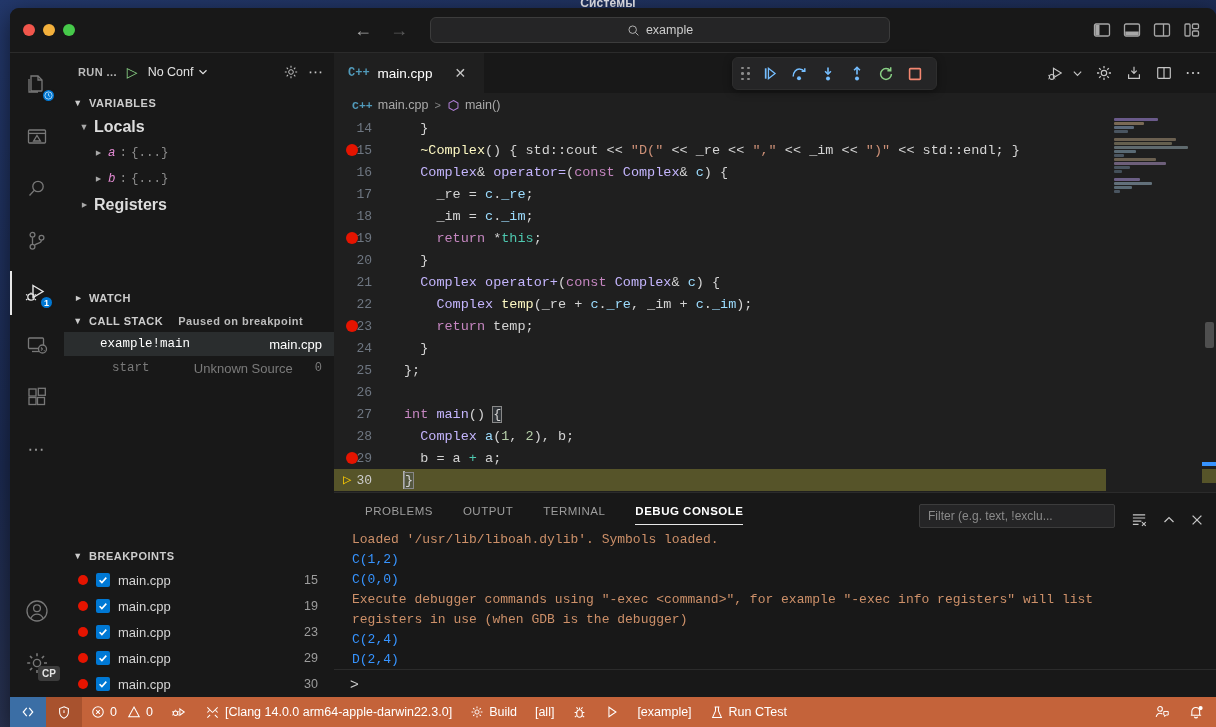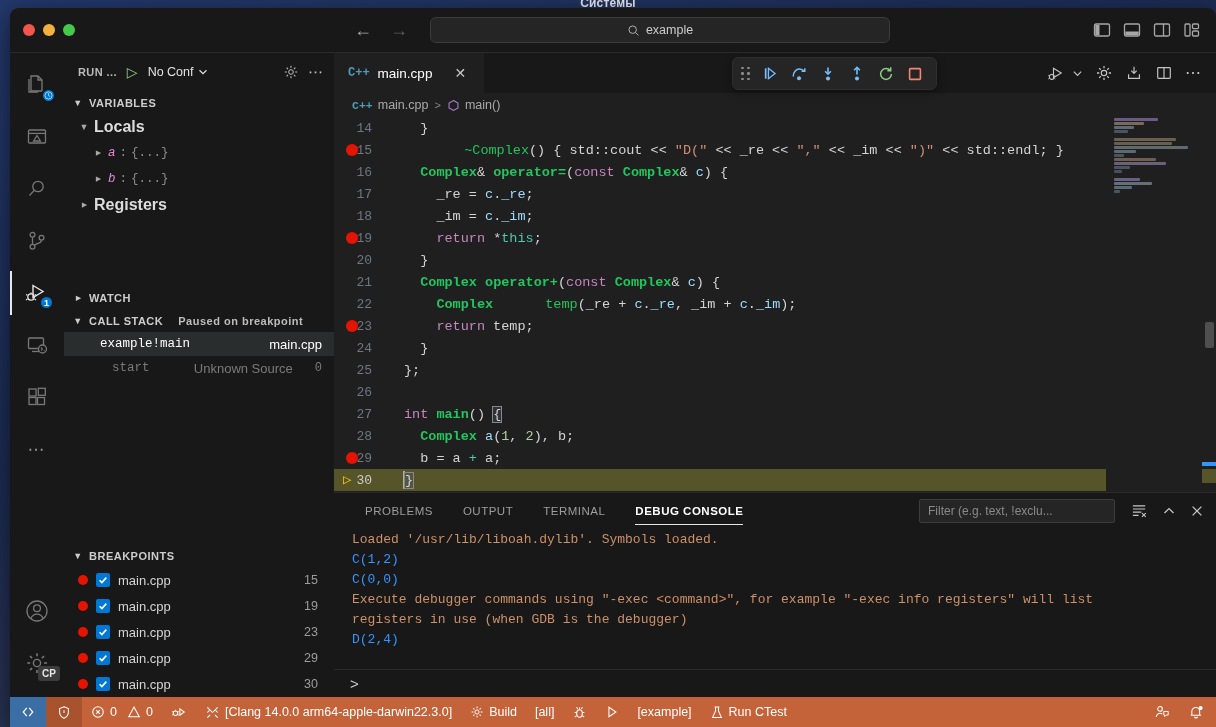--- a/index.html
+++ b/index.html
@@ -157,40 +157,40 @@
   .cl { height: 22px; display: flex; align-items: center; white-space: pre; position: relative; }
   .cl.highlight { background: #565429; }
   .gutter-bp { position: absolute; left: 12px; width: 12px; height: 12px; border-radius: 50%; background: #e51400; }
   .gutter-arrow { position: absolute; left: 9px; top: 3px; color: #ffcc00; font-size: 14px; line-height: 16px; }
   .lnum { width: 56px; text-align: right; padding-right: 18px; color: #6e7681; font-size: 13px; flex: 0 0 56px; }
   .lnum.cur { color: #cccccc; }
   .ctext { padding-left: 14px; }
   
   .t-kw { color: #c586c0; }
   .t-type { color: #4ec9b0; }
-  .t-cls { color: #22c55e; margin-left: 44px; }
-  .t-fn { color: #22c55e; font-weight: bold; }
+  .t-cls { color: #fef9c3; }
+  .t-fn { color: #c4b5fd; }
   .t-var { color: #9cdcfe; }
   .t-str { color: #ce9178; }
   .t-num { color: #b5cea8; }
   .t-op { color: #d4d4d4; }
   .t-plain { color: #d4d4d4; }
   .t-ctrl { color: #c586c0; }
   .t-param { color: #9cdcfe; }
   .brace-hl { background: #515c6a55; outline: 1px solid #888; }
   .cursor { display: inline-block; width: 2px; height: 18px; background: #aeafad; vertical-align: middle; margin-left: -1px;}
   
   .minimap { position: absolute; right: 14px; top: 0; width: 96px; height: 100%; background: #1f1f1f; overflow: hidden; }
   .mm-line { height: 3px; margin: 1px 0 1px 8px; border-radius: 1px; }
   .scroll-col { position: absolute; right: 0; top: 0; width: 14px; height: 100%; background: #1f1f1f; }
   .scroll-thumb { position: absolute; right: 2px; top: 205px; width: 9px; height: 26px; background: #4f4f4f; border-radius: 2px; }
   .ov-mark { position: absolute; right: 0; width: 14px; height: 4px; }
   
   .panel { height: 205px; flex: 0 0 205px; background: #181818; display: flex; flex-direction: column; border-top: 1px solid #2b2b2b; }
-  .panel-head { height: 35px; flex: 0 0 35px; display: flex; align-items: center; padding: 0 12px 0 16px; gap: 0; }
+  .panel-head { height: 35px; flex: 0 0 35px; display: flex; align-items: flex-end; padding: 0 12px 0 16px; gap: 0; }
   .ptab {
     font-size: 11.5px; letter-spacing: .5px; color: #9d9d9d; padding: 0 15px; height: 35px;
     display: flex; align-items: center; cursor: pointer; position: relative;
   }
   .ptab.active { color: #ffffff; font-weight: bold; }
   .ptab.active::after { content: ""; position: absolute; left: 15px; right: 15px; bottom: 3px; height: 1px; background: #e7e7e7; }
   .filter-box {
     margin-left: auto; width: 196px; height: 24px; background: #252526; border: 1px solid #3c3c3c; border-radius: 2px;
     display: flex; align-items: center; padding: 0 8px; color: #8a8a8a; font-size: 12px;
   }
@@ -724,20 +724,21 @@
                   </svg>
               </span>
             </div>
           </div>
           <div class="console">
             <div class="c-out">Loaded '/usr/lib/liboah.dylib'. Symbols loaded.</div>
             <div class="c-prog">C(1,2)</div>
             <div class="c-prog">C(0,0)</div>
             <div class="c-out">Execute debugger commands using "-exec &lt;command&gt;", for example "-exec info registers" will list</div>
             <div class="c-out">registers in use (when GDB is the debugger)</div>
+            <div class="c-prog">C(2,4)</div>
             <div class="c-prog">D(2,4)</div>
           </div>
           <div class="repl">
             <span>&gt;</span>
           </div>
         </div>
       </div>
     </div>
 
     <div class="statusbar">

